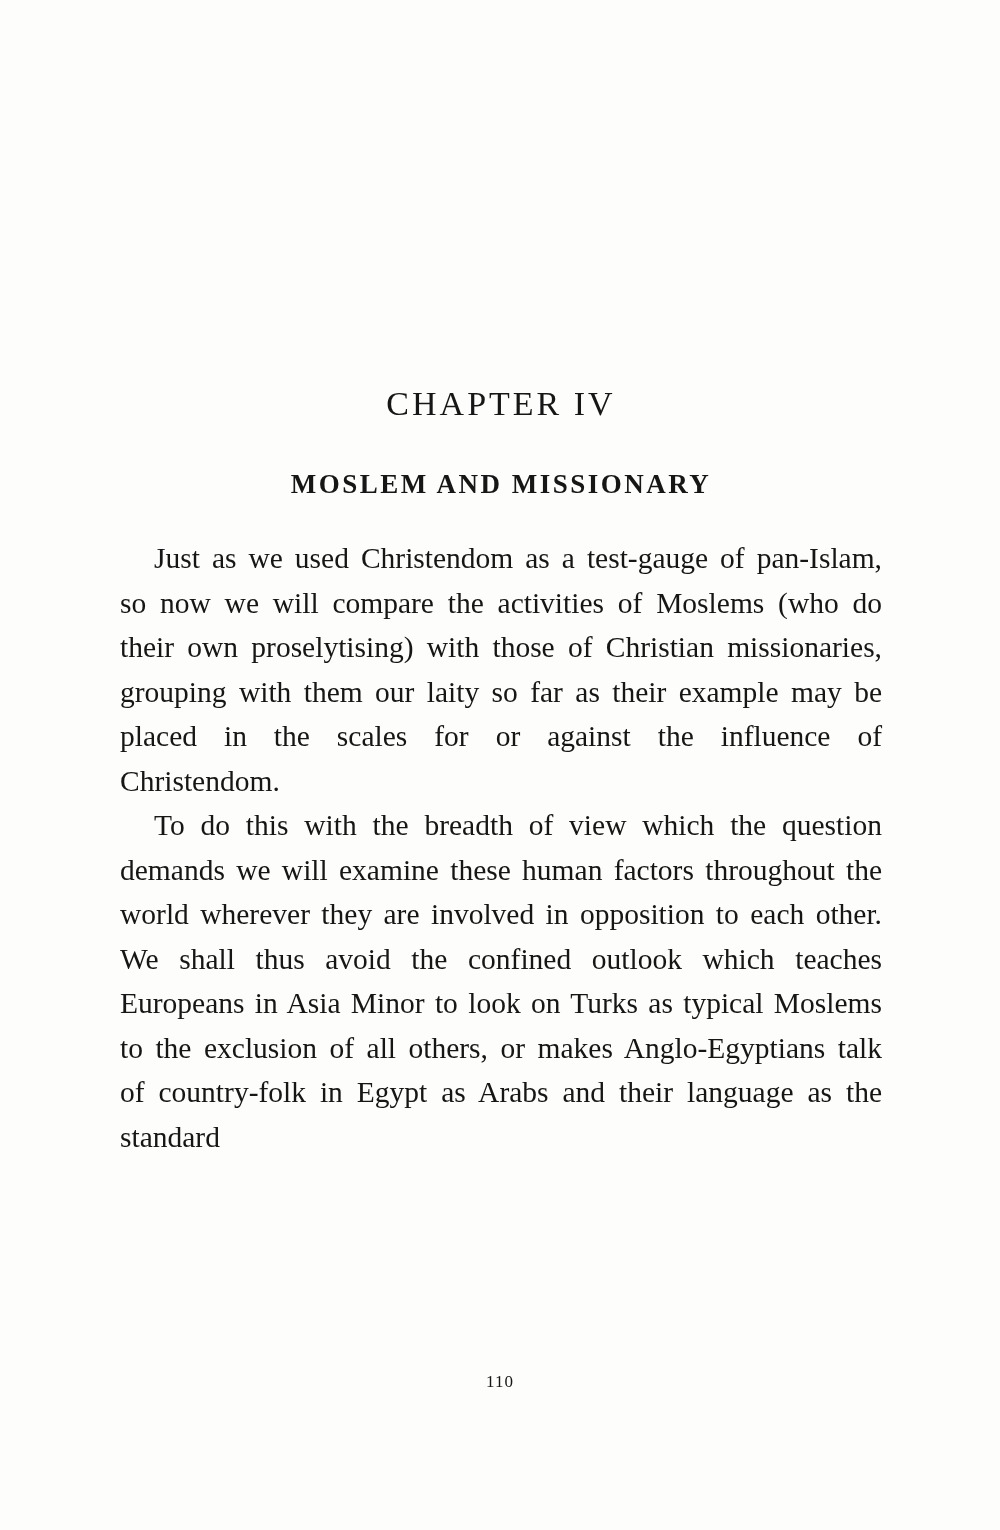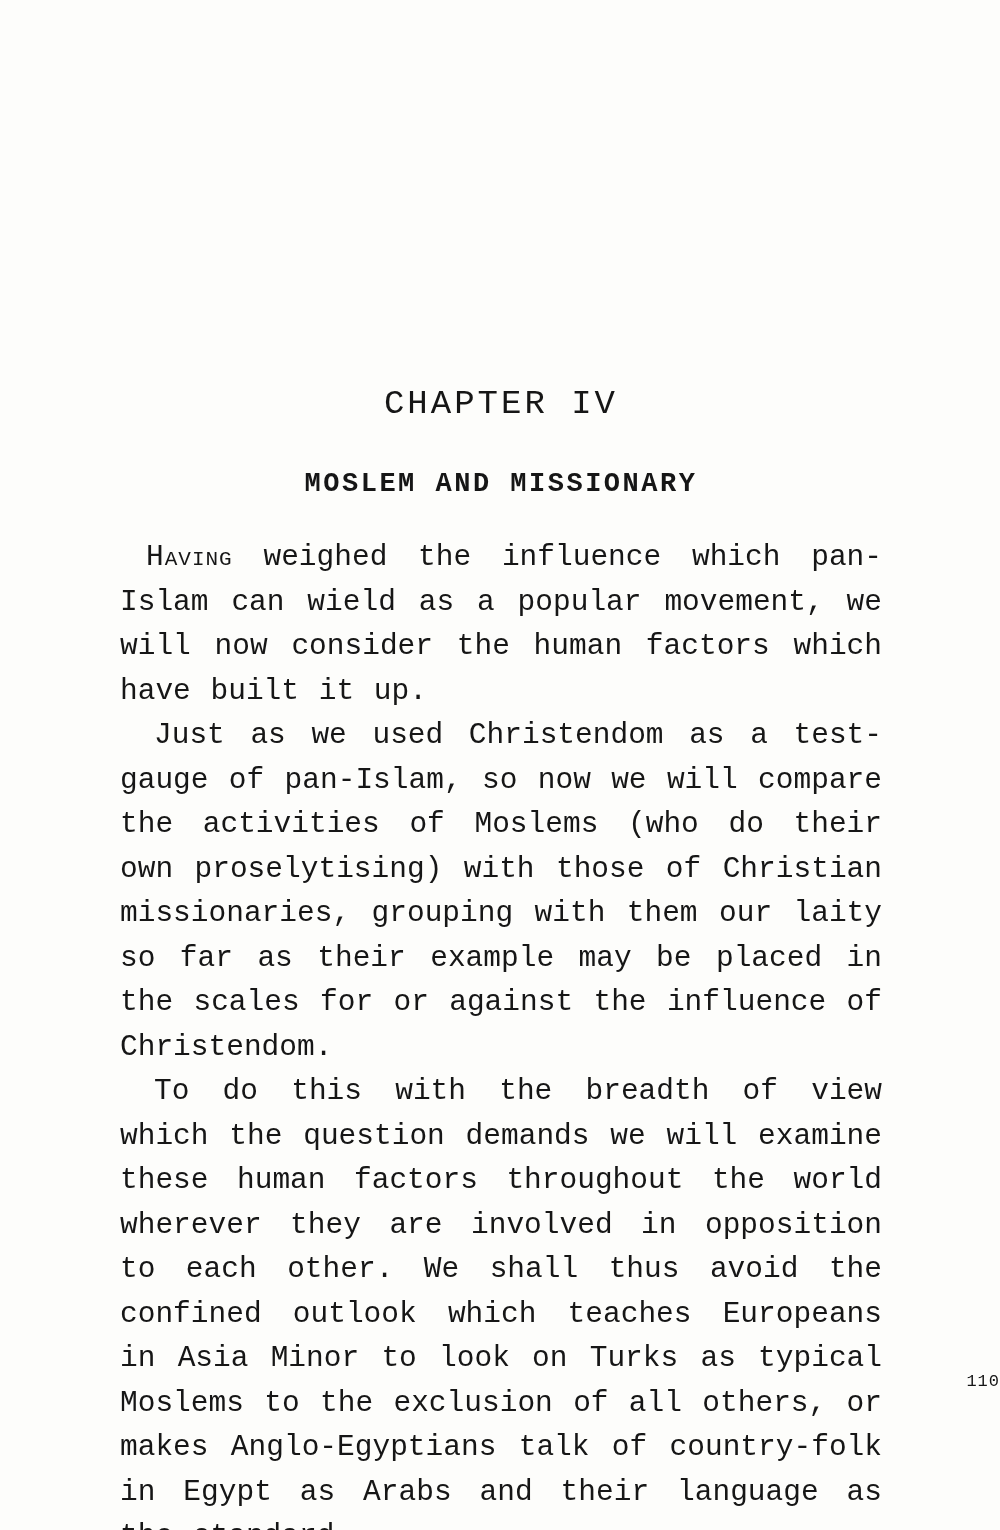--- a/index.html
+++ b/index.html
@@ -7,21 +7,21 @@
     padding: 0;
     background: #e9e9e6;
   }
   .page {
     position: relative;
     width: 1000px;
     height: 1530px;
     margin: 0 auto;
     background: #fdfdfb;
     color: #161616;
-    font-family: Liberation Mono, monospace;
+    font-family: Liberation Serif, serif;
     overflow: hidden;
   }
   .content {
     position: absolute;
     top: 385px;
     left: 120px;
     width: 762px;
   }
   .chapter-heading {
     text-align: center;
@@ -50,37 +50,36 @@
   }
   .lead-smallcaps {
     font-variant: small-caps;
     letter-spacing: 1px;
   }
   .page-number {
     position: absolute;
     left: 0;
     right: 0;
     top: 1372px;
-    text-align: right;
+    text-align: center;
     font-size: 17px;
     letter-spacing: 1px;
   }
 </style>
 </head>
 <body>
 
 <div class="page">
   <div class="content">
 
     <h1 class="chapter-heading">CHAPTER IV</h1>
 
     <h2 class="section-heading">MOSLEM AND MISSIONARY</h2>
 
     <div class="body-text">
-      <p class="first"><span class="lead-smallcaps">Having</span><span> weighed the influence which pan-Islam can wield as a popular movement, we will now consider the human factors which have built it up.</span></p>
 
       <p>Just as we used Christendom as a test-gauge of pan-Islam, so now we will compare the activities of Moslems (who do their own proselytising) with those of Christian missionaries, grouping with them our laity so far as their example may be placed in the scales for or against the influence of Christendom.</p>
 
       <p>To do this with the breadth of view which the question demands we will examine these human factors throughout the world wherever they are involved in opposition to each other.  We shall thus avoid the confined outlook which teaches Europeans in Asia Minor to look on Turks as typical Moslems to the exclusion of all others, or makes Anglo-Egyptians talk of country-folk in Egypt as Arabs and their language as the standard</p>
     </div>
 
   </div>
 
   <div class="page-number">110</div>
 </div>

